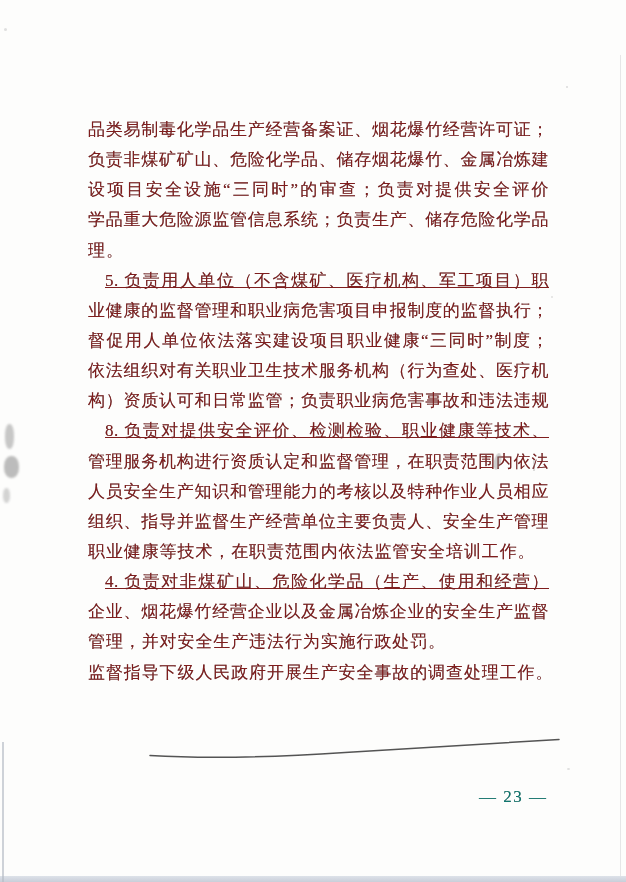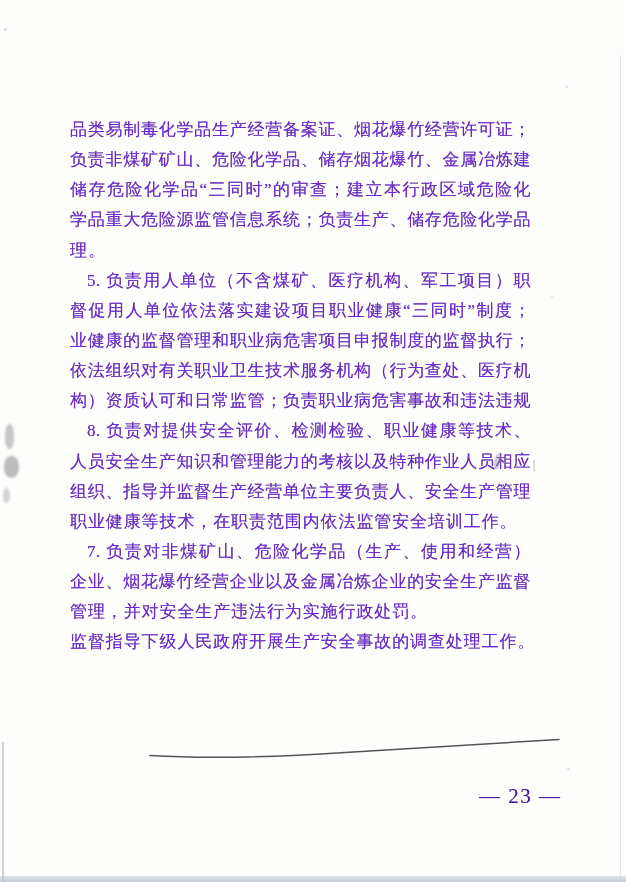--- a/index.html
+++ b/index.html
@@ -11,60 +11,60 @@
     position: relative;
     width: 626px;
     height: 882px;
     background: #fdfdfc;
     overflow: hidden;
     font-family: "Liberation Serif", "DejaVu Serif", serif;
   }
   
   .textblock {
     position: absolute;
-    left: 70px;
+    left: 88px;
     top: 115px;
     width: 461px;
-    color: #6d28d9;
+    color: #7f1d1d;
     font-size: 17px;
   }
   .tline {
     height: 30.15px;
     line-height: 30.15px;
     overflow: hidden;
     text-align: justify;
     text-align-last: justify;
     letter-spacing: 0.4px;
     text-shadow: 0 0 0.4px rgba(40,40,40,0.55);
     white-space: nowrap;
   }
-  .tline.indent { padding-left: 17px; }
+  .tline.indent { padding-left: 17px; text-decoration: underline; }
   .tline.end {
     text-align: left;
     text-align-last: left;
     letter-spacing: 0.9px;
   }
   
   .pen-underline {
     position: absolute;
     left: 145px;
     top: 734px;
     width: 425px;
     height: 30px;
     pointer-events: none;
   }
   
   .pagenum {
     position: absolute;
     left: 479px;
     top: 788px;
     width: 90px;
-    font-size: 21px;
+    font-size: 17px;
     line-height: 17px;
-    color: #4c1d95;
+    color: #0f766e;
     letter-spacing: 1.5px;
     text-shadow: 0 0 0.4px rgba(40,40,40,0.5);
   }
   
   .band-bottom {
     position: absolute;
     left: 0; top: 876px;
     width: 626px; height: 6px;
     background: linear-gradient(#dadfe7, #c3c9d5);
     opacity: 0.9;
@@ -107,36 +107,37 @@
 </style>
 </head>
 <body>
 
 <div class="page">
 
   <div class="textblock">
 
     <div class="tline">品类易制毒化学品生产经营备案证、烟花爆竹经营许可证；</div>
     <div class="tline">负责非煤矿矿山、危险化学品、储存烟花爆竹、金属冶炼建</div>
-    <div class="tline">储存危险化学品“三同时”的审查；建立本行政区域危险化</div>
+    <div class="tline">设项目安全设施“三同时”的审查；负责对提供安全评价</div>
     <div class="tline">学品重大危险源监管信息系统；负责生产、储存危险化学品</div>
     <div class="tline end">理。</div>
 
     <div class="tline indent">5. 负责用人单位（不含煤矿、医疗机构、军工项目）职</div>
+    <div class="tline">业健康的监督管理和职业病危害项目申报制度的监督执行；</div>
     <div class="tline">督促用人单位依法落实建设项目职业健康“三同时”制度；</div>
-    <div class="tline">业健康的监督管理和职业病危害项目申报制度的监督执行；</div>
     <div class="tline">依法组织对有关职业卫生技术服务机构（行为查处、医疗机</div>
     <div class="tline">构）资质认可和日常监管；负责职业病危害事故和违法违规</div>
 
     <div class="tline indent">8. 负责对提供安全评价、检测检验、职业健康等技术、</div>
+    <div class="tline">管理服务机构进行资质认定和监督管理，在职责范围内依法</div>
     <div class="tline">人员安全生产知识和管理能力的考核以及特种作业人员相应</div>
     <div class="tline">组织、指导并监督生产经营单位主要负责人、安全生产管理</div>
     <div class="tline end">职业健康等技术，在职责范围内依法监管安全培训工作。</div>
 
-    <div class="tline indent">7. 负责对非煤矿山、危险化学品（生产、使用和经营）</div>
+    <div class="tline indent">4. 负责对非煤矿山、危险化学品（生产、使用和经营）</div>
     <div class="tline">企业、烟花爆竹经营企业以及金属冶炼企业的安全生产监督</div>
     <div class="tline end">管理，并对安全生产违法行为实施行政处罚。</div>
 
     <div class="tline end">监督指导下级人民政府开展生产安全事故的调查处理工作。</div>
   </div>
 
   <svg class="pen-underline" viewBox="0 0 425 30" xmlns="http://www.w3.org/2000/svg">
     <path d="M 5 21.5 C 55 24.5, 125 23.5, 200 18.5 C 280 13, 355 9.5, 414 5.5" fill="none" stroke="#3c3c3c" stroke-width="1.5" stroke-linecap="round" opacity="0.88"></path>
   </svg>
 

